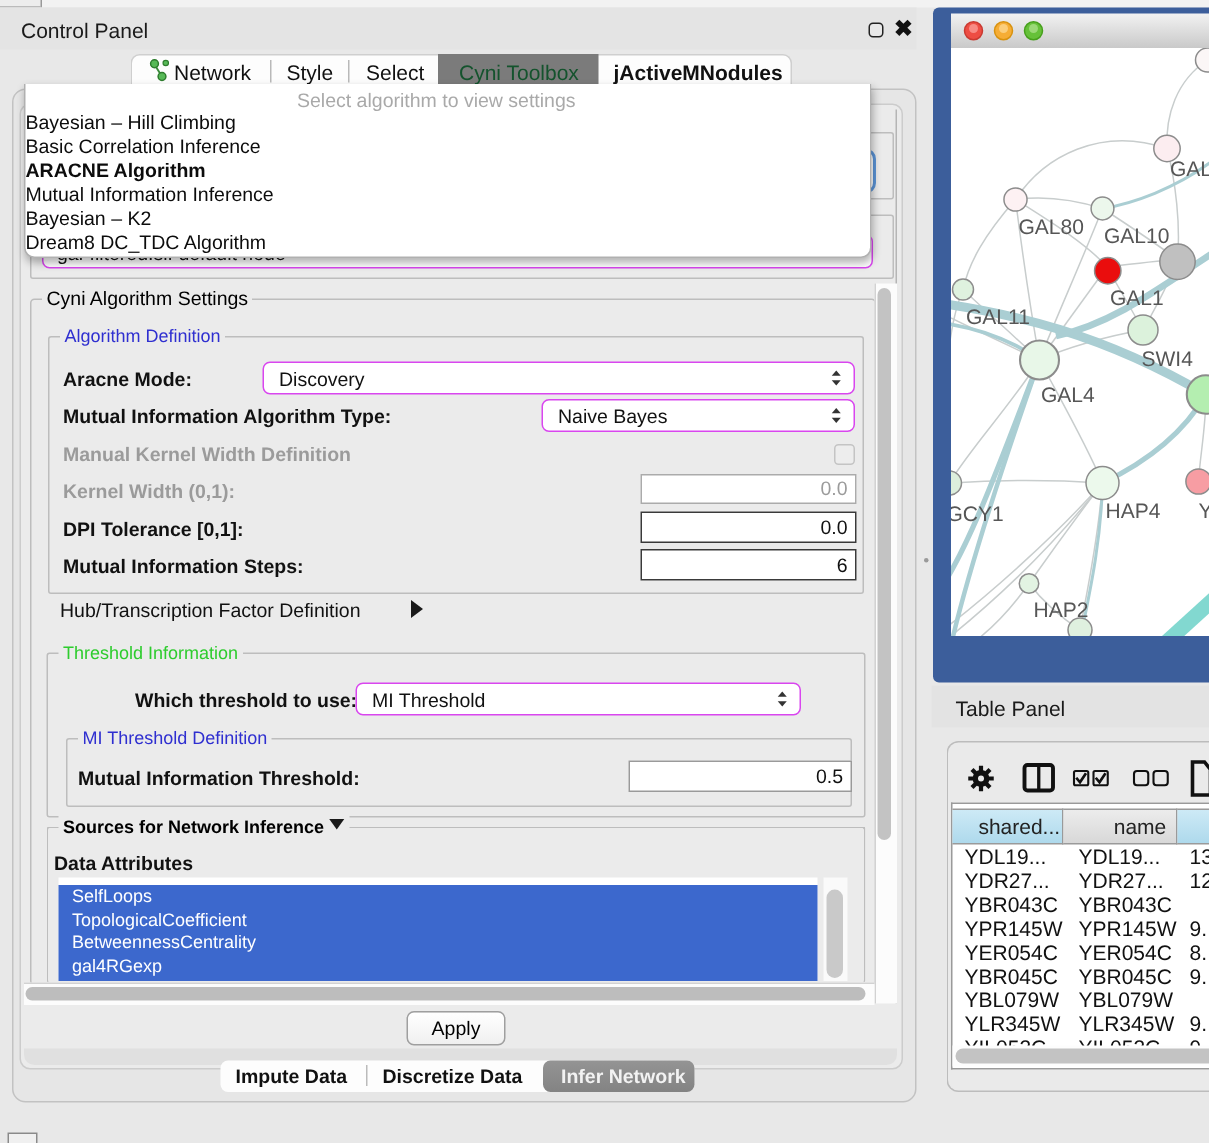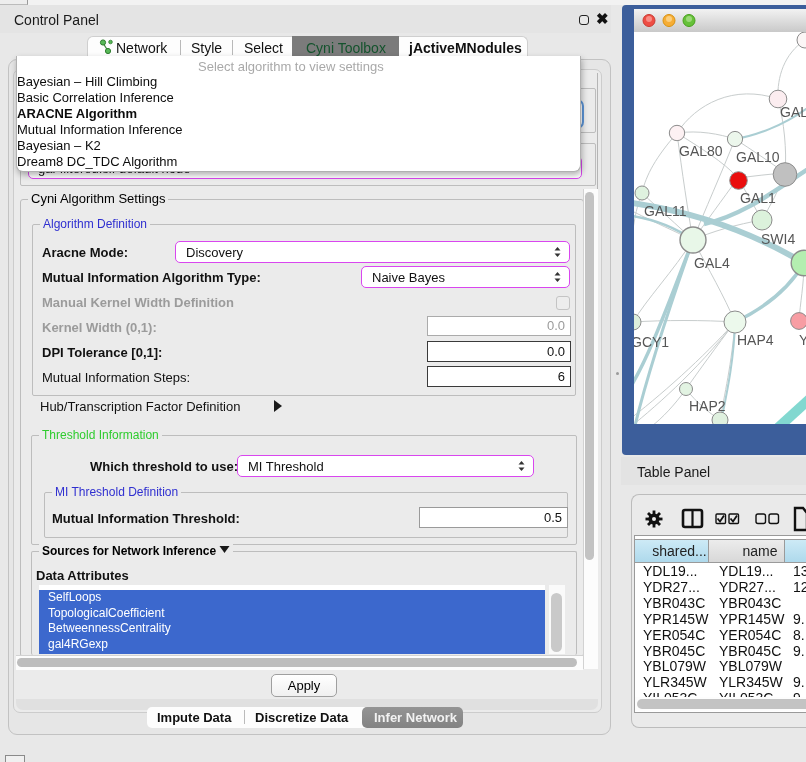--- a/index.html
+++ b/index.html
@@ -79,21 +79,21 @@
         <path d="M1.5 7.5 L4.5 11 L7.5 7.5 Z" fill="#333"></path>
       </svg>
     </span>
 </div>
 <div class="abs lbl" style="left:42px;top:295px;font-weight:bold;color:#9b9b9b;">Manual Kernel Width Definition</div>
 <div class="abs" style="left:556px;top:296px;width:12px;height:12px;background:#ededed;border:1px solid #c4c4c4;border-radius:3px;"></div>
 <div class="abs lbl" style="left:42px;top:320px;font-weight:bold;color:#9b9b9b;">Kernel Width (0,1):</div>
 <div class="abs fld" style="left:427px;top:316px;width:137px;height:18px;border:1px solid #ababab;color:#9b9b9b;line-height:18px;">0.0</div>
 <div class="abs lbl" style="left:42px;top:345px;font-weight:bold;">DPI Tolerance [0,1]:</div>
 <div class="abs fld" style="left:427px;top:341px;width:137px;height:19px;line-height:19px;">0.0</div>
-<div class="abs lbl" style="left:42px;top:370px;font-weight:normal;">Mutual Information Steps:</div>
+<div class="abs lbl" style="left:42px;top:370px;font-weight:bold;">Mutual Information Steps:</div>
 <div class="abs fld" style="left:427px;top:366px;width:137px;height:19px;line-height:19px;">6</div>
 
 <div class="abs lbl" style="left:40px;top:399px;">Hub/Transcription Factor Definition</div>
 <svg class="abs" style="left:272px;top:399px;" width="12" height="14" viewBox="0 0 12 14">
     <path d="M2 1 L10 7 L2 13 Z" fill="#1a1a1a"></path>
   </svg>
 
 <div class="abs etched" style="left:31px;top:435px;width:544px;height:108px;">
   <div class="gtitle" style="color:#2ecc2e;">Threshold Information</div>
 </div>

